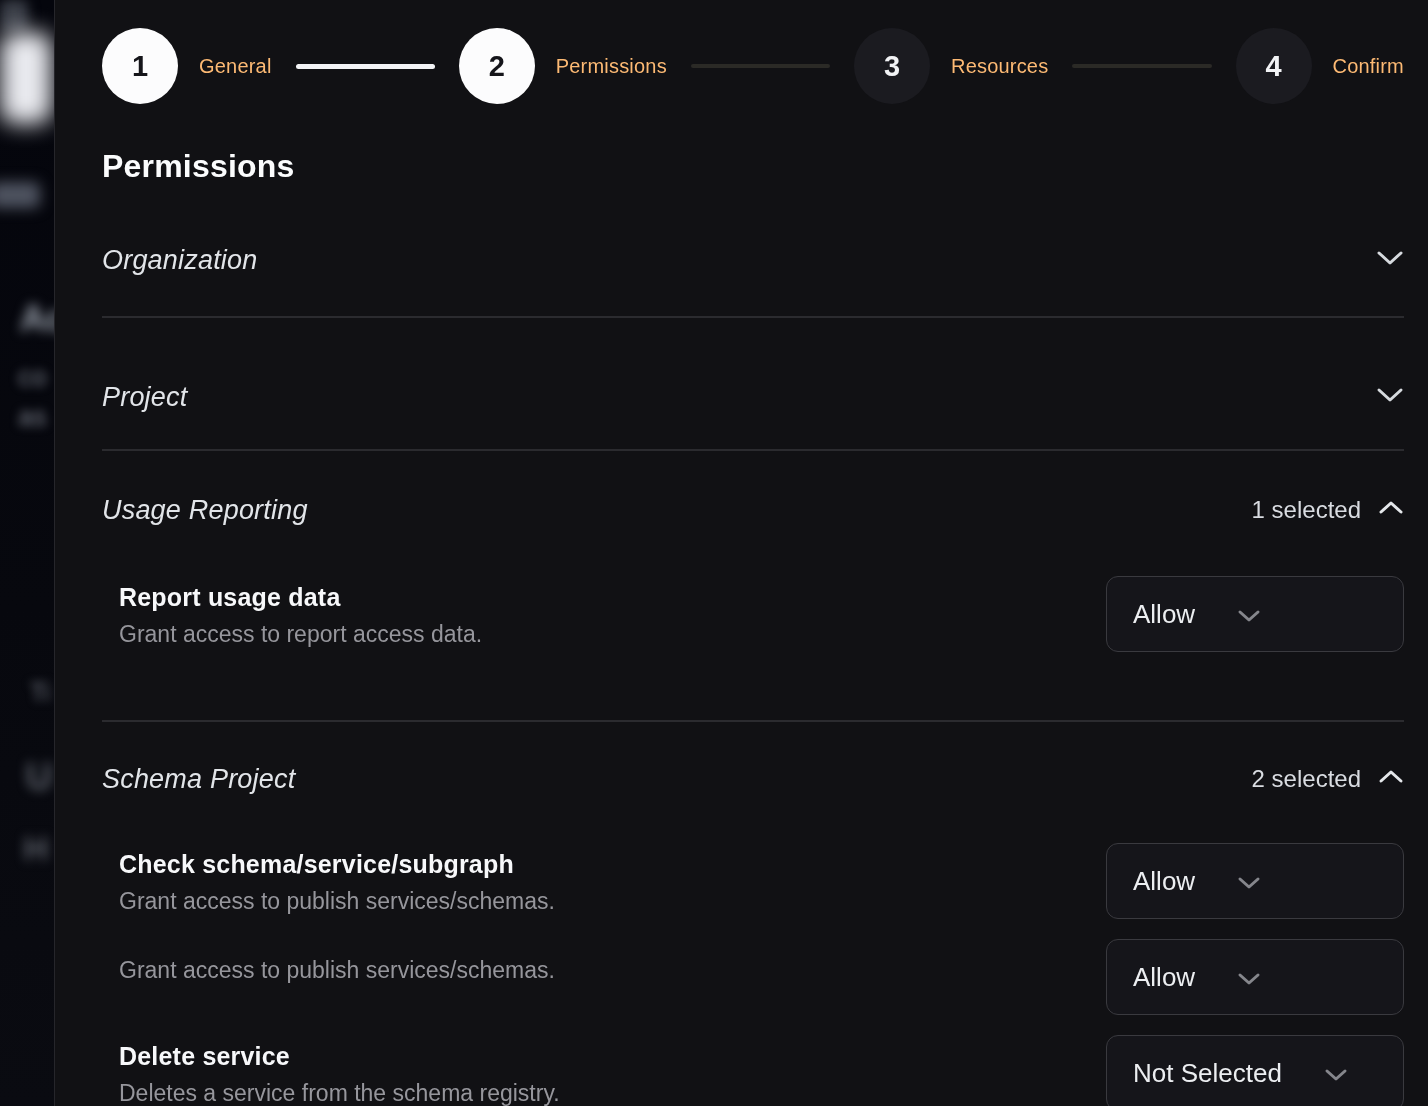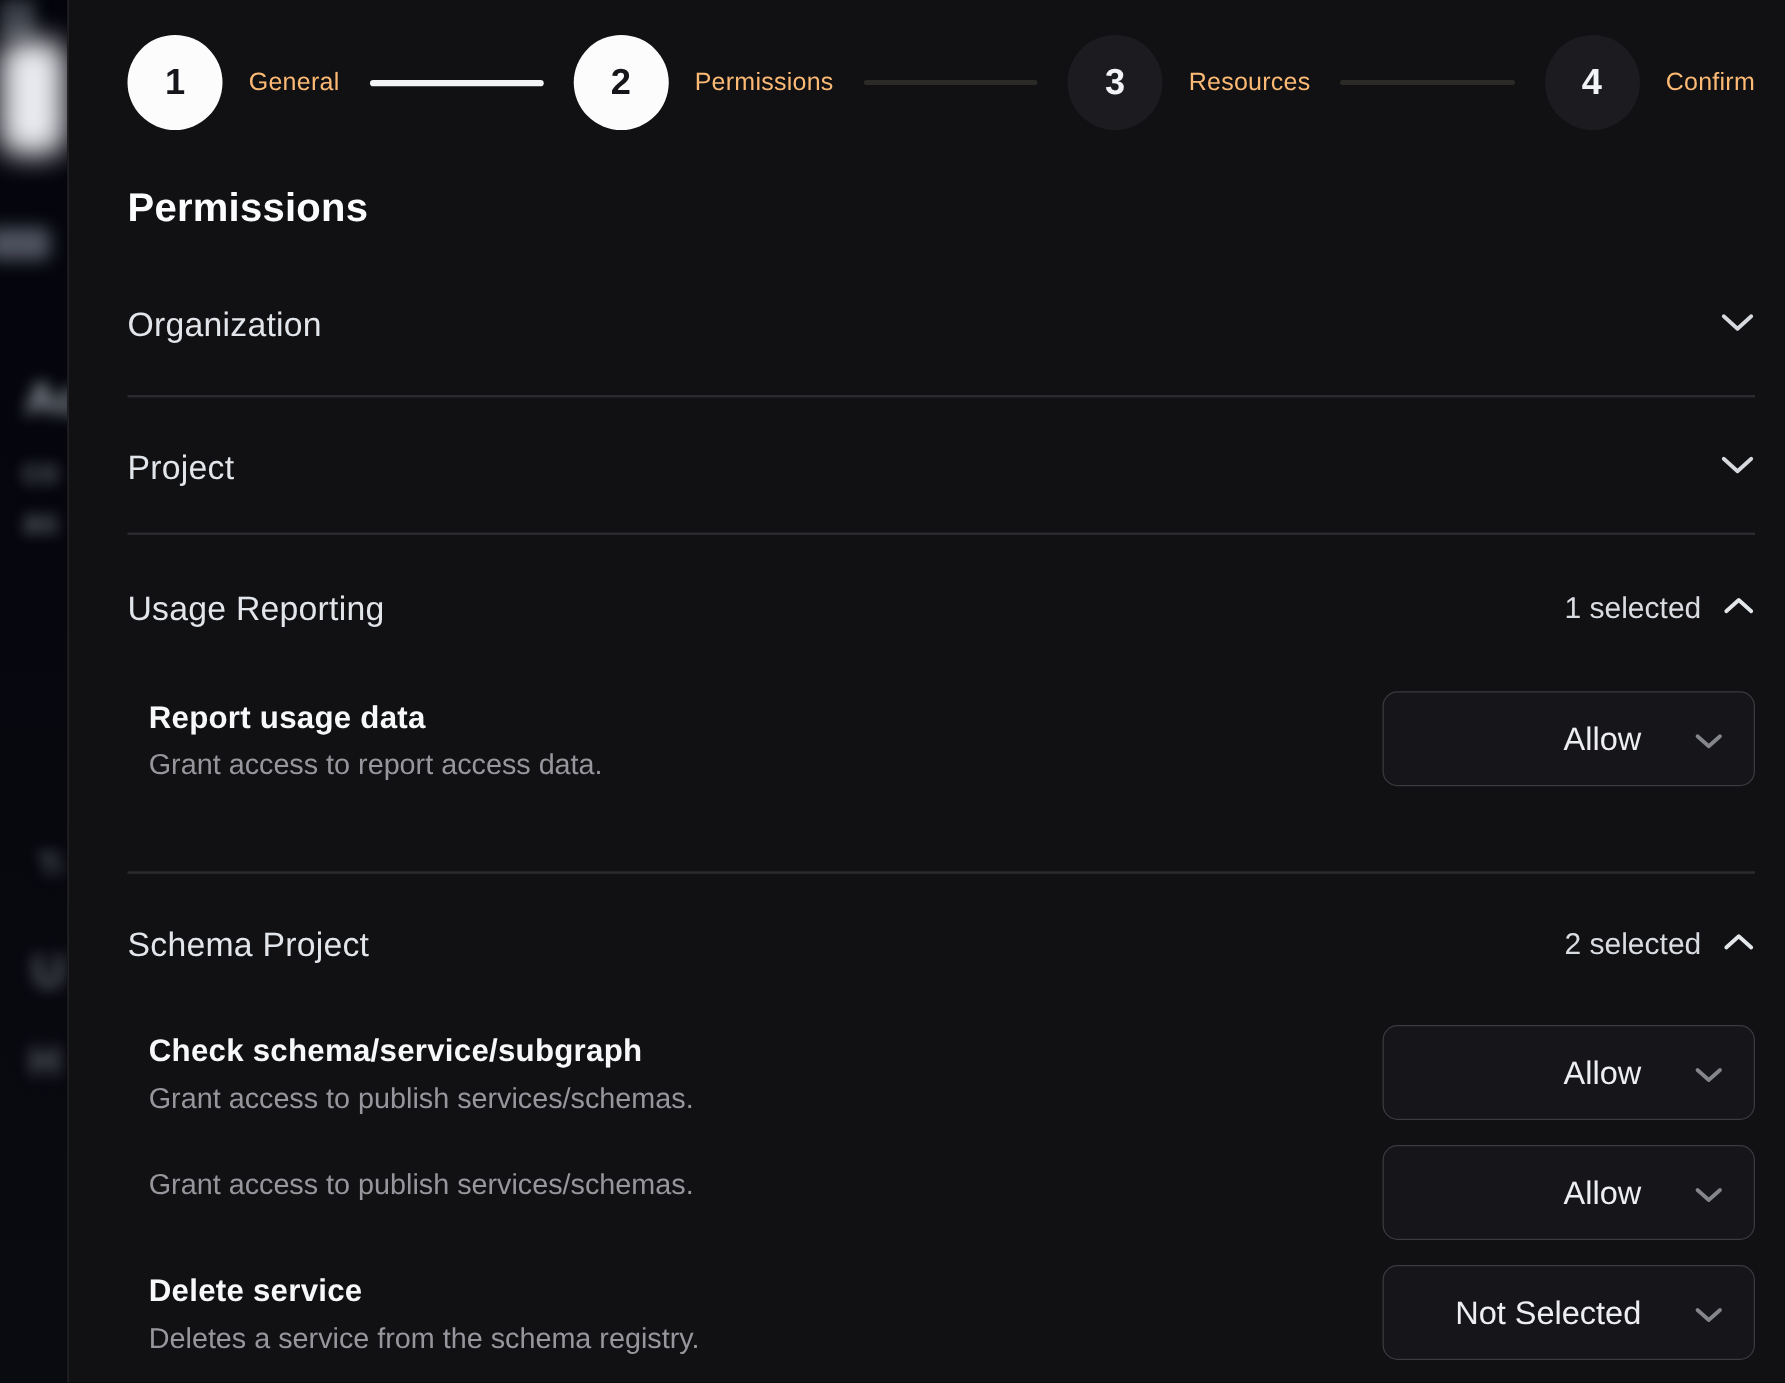--- a/index.html
+++ b/index.html
@@ -54,24 +54,24 @@
   .page-title { margin-top: 44px; font-size: 32px; font-weight: 700; color: #fbfcfd; letter-spacing: .2px; }
 
   
   .section { border-bottom: 2px solid #2b2b2f; }
   .section:last-child { border-bottom: none; }
   .section-header {
     display: flex; align-items: center; justify-content: space-between;
     cursor: pointer;
   }
   .sh-pad-org  { padding: 58px 0 39px; }
-  .sh-pad-proj { padding: 39px 0 35px; }
+  .sh-pad-proj { padding: 62px 0 35px; }
   .sh-pad-usage { padding: 42px 0 0; text-align: right; }
   .sh-pad-schema { padding: 40px 0 0; }
-  .section-label { font-size: 27px; color: #e2e5e9; line-height: 34px; letter-spacing: .2px; }
+  .section-label { font-size: 27px; color: #e2e5e9; line-height: 34px; letter-spacing: .2px; font-style: italic; }
   .section-meta { display: flex; align-items: center; }
   .selected-count { font-size: 24px; color: #d9dce1; margin-right: 17px; }
   .chev { display: block; }
 
   
   .perm-row {
     display: flex; align-items: flex-start; justify-content: space-between;
     padding-left: 17px;
   }
   .row-mt-usage  { margin-top: 49px; }
@@ -81,21 +81,21 @@
   .perm-text { padding-top: 8px; }
   .perm-title { font-size: 25px; font-weight: 700; color: #f7f8fa; line-height: 27px; letter-spacing: .2px; }
   .perm-desc  { margin-top: 11px; font-size: 23px; color: #96969c; line-height: 25px; }
 
   .perm-select {
     flex: none;
     width: 298px; height: 76px;
     background: #15151a;
     border: 1px solid #3a3a3f;
     border-radius: 12px;
-    display: flex; align-items: center; justify-content: flex-end;
+    display: flex; align-items: center; justify-content: flex-start;
     padding: 0 24px 0 26px;
     font-size: 26px; color: #eceef1;
     cursor: pointer;
     gap: 42px;
   }
 </style>
 </head>
 <body>
 
 <div class="bg-strip">

